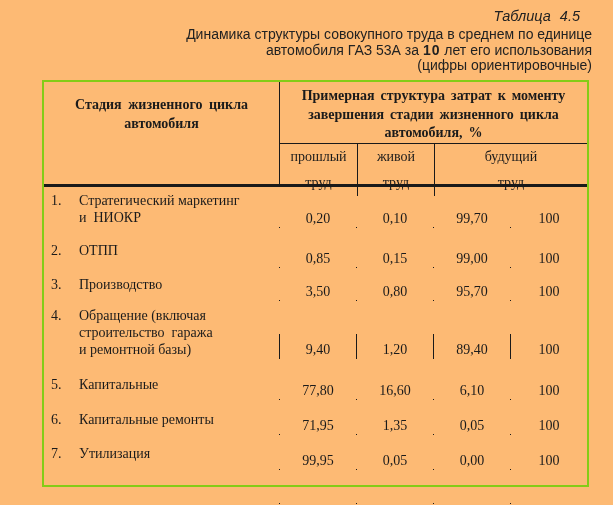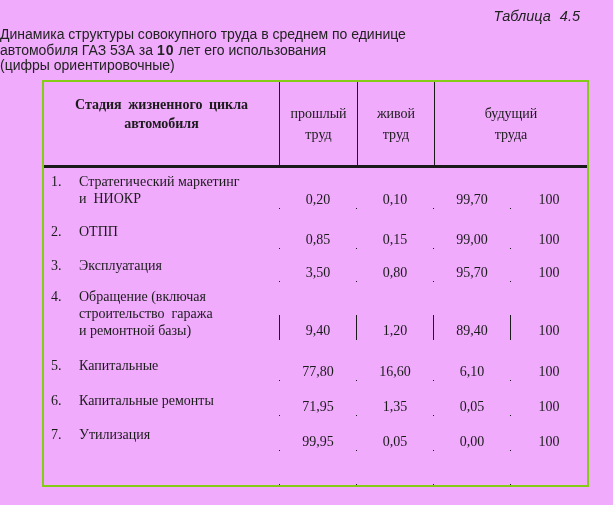--- a/index.html
+++ b/index.html
@@ -4,34 +4,34 @@
 <style>
   * { margin: 0; padding: 0; box-sizing: border-box; }
   html, body { background: #ffffff; }
   body {
     width: 613px; height: 505px;
     font-family: "Liberation Serif", "DejaVu Serif", serif;
     color: #1b1b1b;
     position: relative;
     overflow: hidden;
   }
-  .page { position: absolute; inset: 0; background: #f0abfc; }
+  .page { position: absolute; inset: 0; background: #fdba74; }
 
   
   .caption {
     position: absolute; top: 8px; right: 33px;
     font-family: "Liberation Sans", "DejaVu Sans", sans-serif;
     font-style: italic; font-size: 14.5px; word-spacing: 5px;
     color: #222;
   }
 
   
   .title {
     position: absolute; top: 27px; left: 0; width: 592px;
-    text-align: left;
+    text-align: right;
     font-family: "Liberation Sans", "DejaVu Sans", sans-serif;
     font-size: 14px; line-height: 15.5px; color: #222;
   }
   .title .bold10 { font-weight: bold; letter-spacing: 1px; }
 
   
   .dtable {
     position: absolute; left: 42px; top: 80px;
     width: 547px; height: 407px;
     border: 2px solid #84cc16;
@@ -50,21 +50,21 @@
   .right-part { flex: 1; display: flex; flex-direction: column; border-left: 1.5px solid #1a1a1a; }
   .costs-cell {
     height: 64px; border-bottom: 1.5px solid #1a1a1a;
     text-align: center; font-weight: bold;
     padding-top: 5px; line-height: 18.5px; word-spacing: 2.5px;
     white-space: pre-line;
   }
   .subhead-row { flex: 1; display: flex; }
   .sub-cell {
     width: 77px; display: flex; align-items: center; justify-content: center;
-    text-align: center; line-height: 21px; white-space: pre-line;
+    text-align: center; line-height: 26px; white-space: pre-line;
   }
   .sub-cell + .sub-cell { border-left: 1.5px solid #1a1a1a; }
   .sub-cell:last-child { width: auto; flex: 1; }
 
   
   .tbody {
     flex: 1;
     display: grid;
     grid-template-columns: 235px 77px 77px 77px 1fr;
     grid-template-rows: 40px 33px 34px 65px 35px 35px 34px 1fr;
@@ -94,27 +94,30 @@
     <div><span>автомобиля ГАЗ 53А за </span><span class="bold10">10</span><span> лет его использования</span></div>
     <div>(цифры  ориентировочные)</div>
   </div>
 
   <div class="dtable">
 
     <div class="thead">
       <div class="stage-cell">Стадия  жизненного  цикла
 автомобиля</div>
       <div class="right-part">
+        <div class="costs-cell">Примерная  структура  затрат  к  моменту
+завершения  стадии  жизненного  цикла
+автомобиля,  %</div>
         <div class="subhead-row">
           <div class="sub-cell">прошлый
 труд</div>
           <div class="sub-cell">живой
 труд</div>
           <div class="sub-cell">будущий
-труда</div>
+труд</div>
         </div>
       </div>
     </div>
 
     <div class="tbody">
 
       <div class="cell label-cell">
         <div class="label">
             <span class="row-num">1.</span>
             <span class="row-text">Стратегический маркетинг
@@ -133,21 +136,21 @@
           </div>
       </div>
       <div class="cell vline">0,85</div>
       <div class="cell vline">0,15</div>
       <div class="cell vline">99,00</div>
       <div class="cell vline">100</div>
 
       <div class="cell label-cell">
         <div class="label">
             <span class="row-num">3.</span>
-            <span class="row-text">Эксплуатация</span>
+            <span class="row-text">Производство</span>
           </div>
       </div>
       <div class="cell vline">3,50</div>
       <div class="cell vline">0,80</div>
       <div class="cell vline">95,70</div>
       <div class="cell vline">100</div>
 
       <div class="cell label-cell">
         <div class="label">
             <span class="row-num">4.</span>

